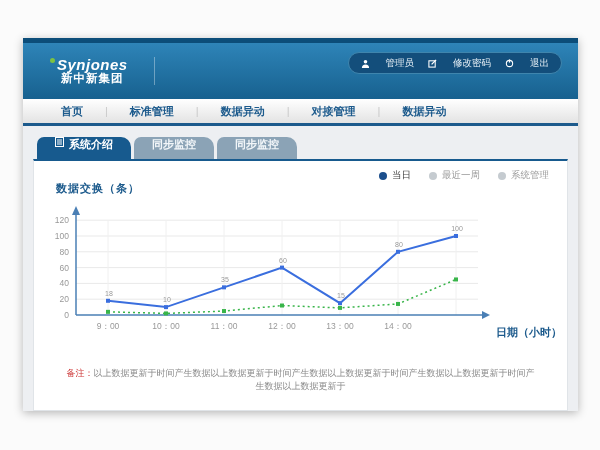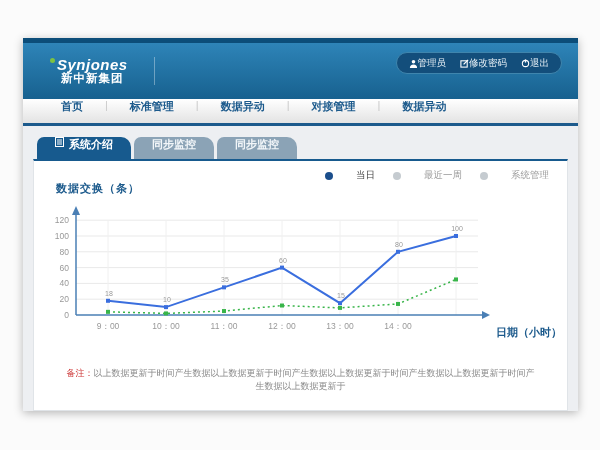--- a/index.html
+++ b/index.html
@@ -18,42 +18,42 @@
   .logo { display:flex; flex-direction:column; align-items:center; line-height:1.05;
           padding:0 12px 0 20px; position:relative; }
   .logo-top { color:#fff; font-weight:bold; font-size:15px; font-style:italic; letter-spacing:.5px; position:relative; }
   .logo-dot { position:absolute; top:1px; left:13px; width:5px; height:5px; border-radius:50%;
               background:#7dc242; }
   .logo-bottom { color:#fff; font-weight:bold; font-size:11.5px; letter-spacing:1px;font-family:Liberation Mono, monospace; }
   .h-divider { width:1px; height:28px; background:rgba(255,255,255,.35); margin:0 14px; }
   .app-title { color:#fff; font-size:14.5px; letter-spacing:2px; }
   .user-pill { position:absolute; right:16px; top:9px; height:22px; display:flex; align-items:center;
                background:#134e7b; border:1px solid #3f85ad; border-radius:12px; padding:0 12px; gap:14px; }
-  .user-item { display:flex; align-items:center; gap:0; color:#e8f1f7; font-size:9.5px; cursor:pointer; }
+  .user-item { display:flex; align-items:center; gap:16px; color:#e8f1f7; font-size:9.5px; cursor:pointer; }
   .user-item svg { display:block; }
 
   
   .nav { height:27px; background:linear-gradient(#ffffff,#e3e3e3);
-         border-bottom:3px solid #1c5a8c; display:flex; padding-left:36px; }
+         border-bottom:3px solid #1c5a8c; display:flex; align-items:center; padding-left:36px; }
   .nav-item { color:#1c5a8c; font-size:11px; font-weight:bold; padding:0 2px; cursor:pointer; }
   .nav-sep { color:#c9c9c9; font-size:11px; margin:0 20px; }
 
   
   .content { padding:10px 10px 0 10px; }
   .tabs { display:flex; align-items:flex-end; height:23px; padding-left:4px; }
   .tab { height:22px; display:flex; align-items:flex-start; gap:5px; color:#fff; font-size:11px;
          font-weight:bold; padding:0 18px; border-radius:7px 10px 0 0; margin-right:3px; cursor:pointer; }
   .tab.active { background:#175a8e; }
   .tab.inactive { background:#8ba3b6; color:#f2f6f9; }
   .panel { position:relative; background:#ffffff; border:1px solid #e0e4e8; border-top:2px solid #175a8e;
            height:252px; }
 
   
   .filters { position:absolute; top:8px; right:18px; display:flex; gap:18px; }
-  .filter { display:flex; align-items:center; gap:23px; font-size:9.5px; color:#999; cursor:pointer; }
+  .filter { display:flex; align-items:center; gap:5px; font-size:9.5px; color:#999; cursor:pointer; }
   .filter .dot { width:8px; height:8px; border-radius:50%; background:#c5cbd0; }
   .filter.selected { color:#444; }
   .filter.selected .dot { background:#1b4e8c; }
 
   .ylabel { position:absolute; left:22px; top:20px; color:#1c5a8c; font-size:11px; font-weight:bold; letter-spacing:1px; }
   .xlabel { position:absolute; left:462px; top:164px; color:#1c5a8c; font-size:11px; font-weight:bold; }
 
   .chart-wrap { position:absolute; left:12px; top:38px; }
   .tick { font-size:8.5px; fill:#999; }
   .pt-label { font-size:7px; fill:#999; }

